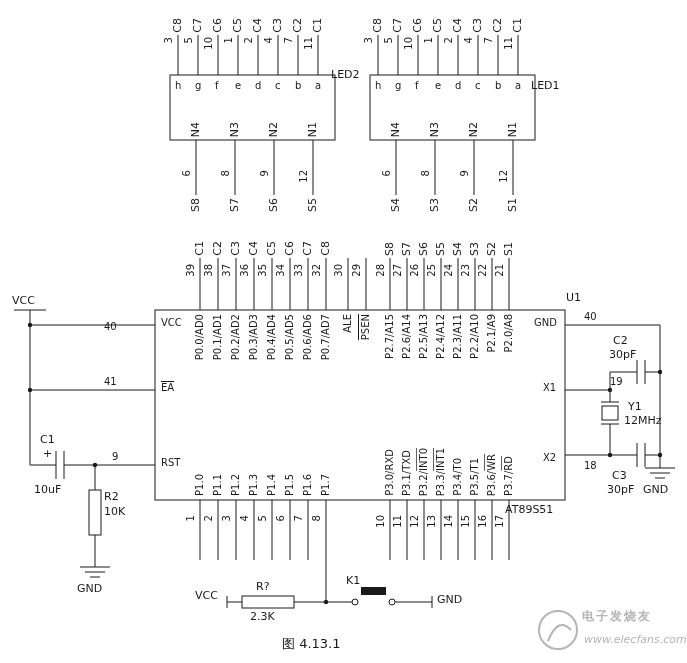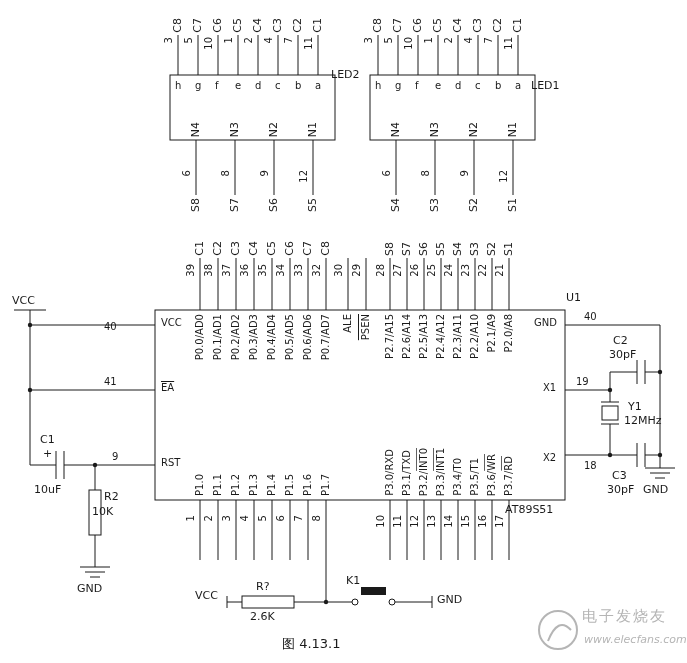--- a/index.html
+++ b/index.html
@@ -11,21 +11,21 @@
   svg rect.fillsym{fill:var(--line,#1a1a1a);stroke:none}
   svg circle.term{fill:#fff;stroke:var(--line,#1a1a1a);stroke-width:1}
   svg circle.dot{fill:var(--line,#1a1a1a);stroke:none}
   .h{position:absolute;font-size:11px;line-height:13px;white-space:nowrap}
   .v{position:absolute;writing-mode:vertical-rl;transform:rotate(180deg);font-size:11px;line-height:14px;white-space:nowrap}
   .s10{font-size:10px;line-height:12px}
   .over{text-decoration:overline}
   i{font-style:normal}
   .cap{font-size:13px}
   .wm{color:var(--watermark,#b5b5b5)}
-  .wm-brand{font-size:15px;font-weight:normal;letter-spacing:2px}
+  .wm-brand{font-size:12px;font-weight:bold;letter-spacing:2px}
   .wm-site{font-size:11px;font-style:italic}
 </style>
 </head>
 <body>
 
 <div id="canvas">
 
   <svg width="687" height="663" viewBox="0 0 687 663">
     <g>
         <rect class="sym" x="170" y="75" width="165" height="65"></rect>
@@ -414,44 +414,44 @@
   <span class="h" style="left:505px;top:503px">AT89S51</span>
 
   <span class="h s10" style="left:104px;top:321px">40</span>
   <span class="h s10" style="left:104px;top:376px">41</span>
   <span class="h s10" style="left:112px;top:451px">9</span>
   <span class="h s10" style="left:161px;top:317px">VCC</span>
   <span class="h s10 over" style="left:161px;top:382px">EA</span>
   <span class="h s10" style="left:161px;top:457px">RST</span>
 
   <span class="h s10" style="left:584px;top:311px">40</span>
-  <span class="h s10" style="left:576px;top:376px">19</span>
+  <span class="h s10" style="left:610px;top:376px">19</span>
   <span class="h s10" style="left:584px;top:460px">18</span>
   <span class="h s10" style="left:534px;top:317px">GND</span>
   <span class="h s10" style="left:543px;top:382px">X1</span>
   <span class="h s10" style="left:543px;top:452px">X2</span>
 
   <span class="h" style="left:12px;top:294px">VCC</span>
   <span class="h" style="left:40px;top:433px">C1</span>
   <span class="h" style="left:43px;top:447px">+</span>
   <span class="h" style="left:34px;top:483px">10uF</span>
   <span class="h" style="left:104px;top:490px">R2</span>
-  <span class="h" style="left:92px;top:505px">10K</span>
+  <span class="h" style="left:104px;top:505px">10K</span>
   <span class="h" style="left:77px;top:582px">GND</span>
 
   <span class="h" style="left:613px;top:334px">C2</span>
   <span class="h" style="left:609px;top:348px">30pF</span>
   <span class="h" style="left:628px;top:400px">Y1</span>
   <span class="h" style="left:624px;top:414px">12MHz</span>
   <span class="h" style="left:612px;top:469px">C3</span>
   <span class="h" style="left:607px;top:483px">30pF</span>
   <span class="h" style="left:643px;top:483px">GND</span>
 
   <span class="h" style="left:195px;top:589px">VCC</span>
   <span class="h" style="left:256px;top:580px">R?</span>
-  <span class="h" style="left:250px;top:610px">2.6K</span>
+  <span class="h" style="left:250px;top:610px">2.3K</span>
   <span class="h" style="left:346px;top:574px">K1</span>
   <span class="h" style="left:437px;top:593px">GND</span>
 
   <span class="h cap" style="left:282px;top:637px">图 4.13.1</span>
   <span class="h wm wm-brand" style="left:582px;top:610px">电子发烧友</span>
   <span class="h wm wm-site" style="left:584px;top:633px">www.elecfans.com</span>
 </div>
 
 </body></html>

